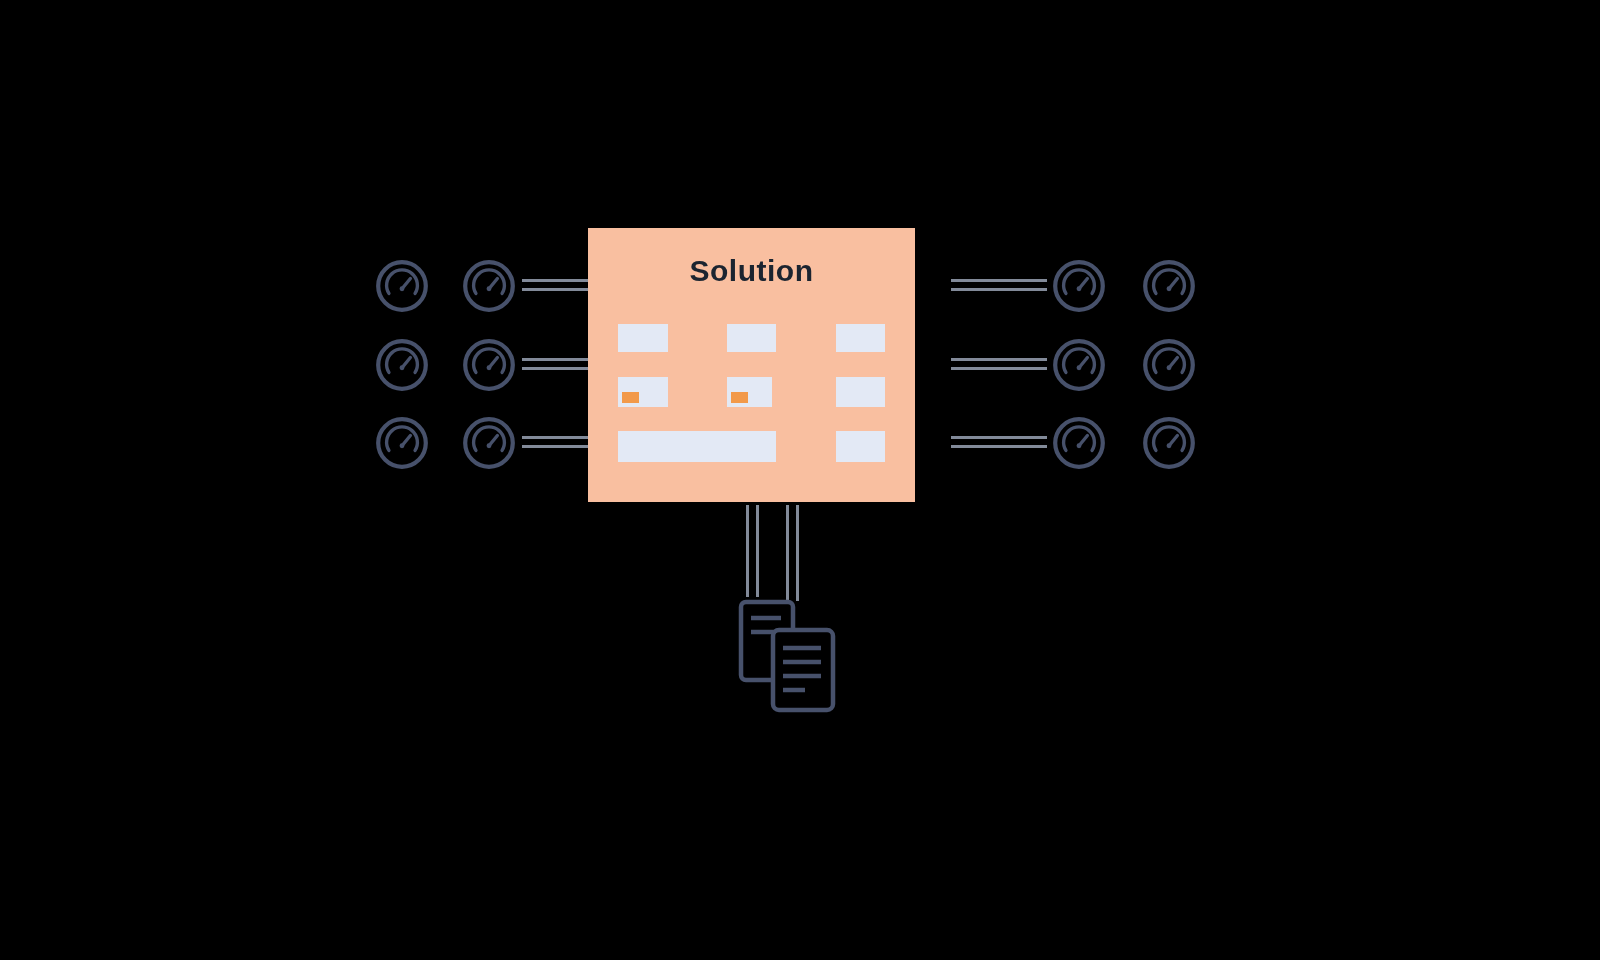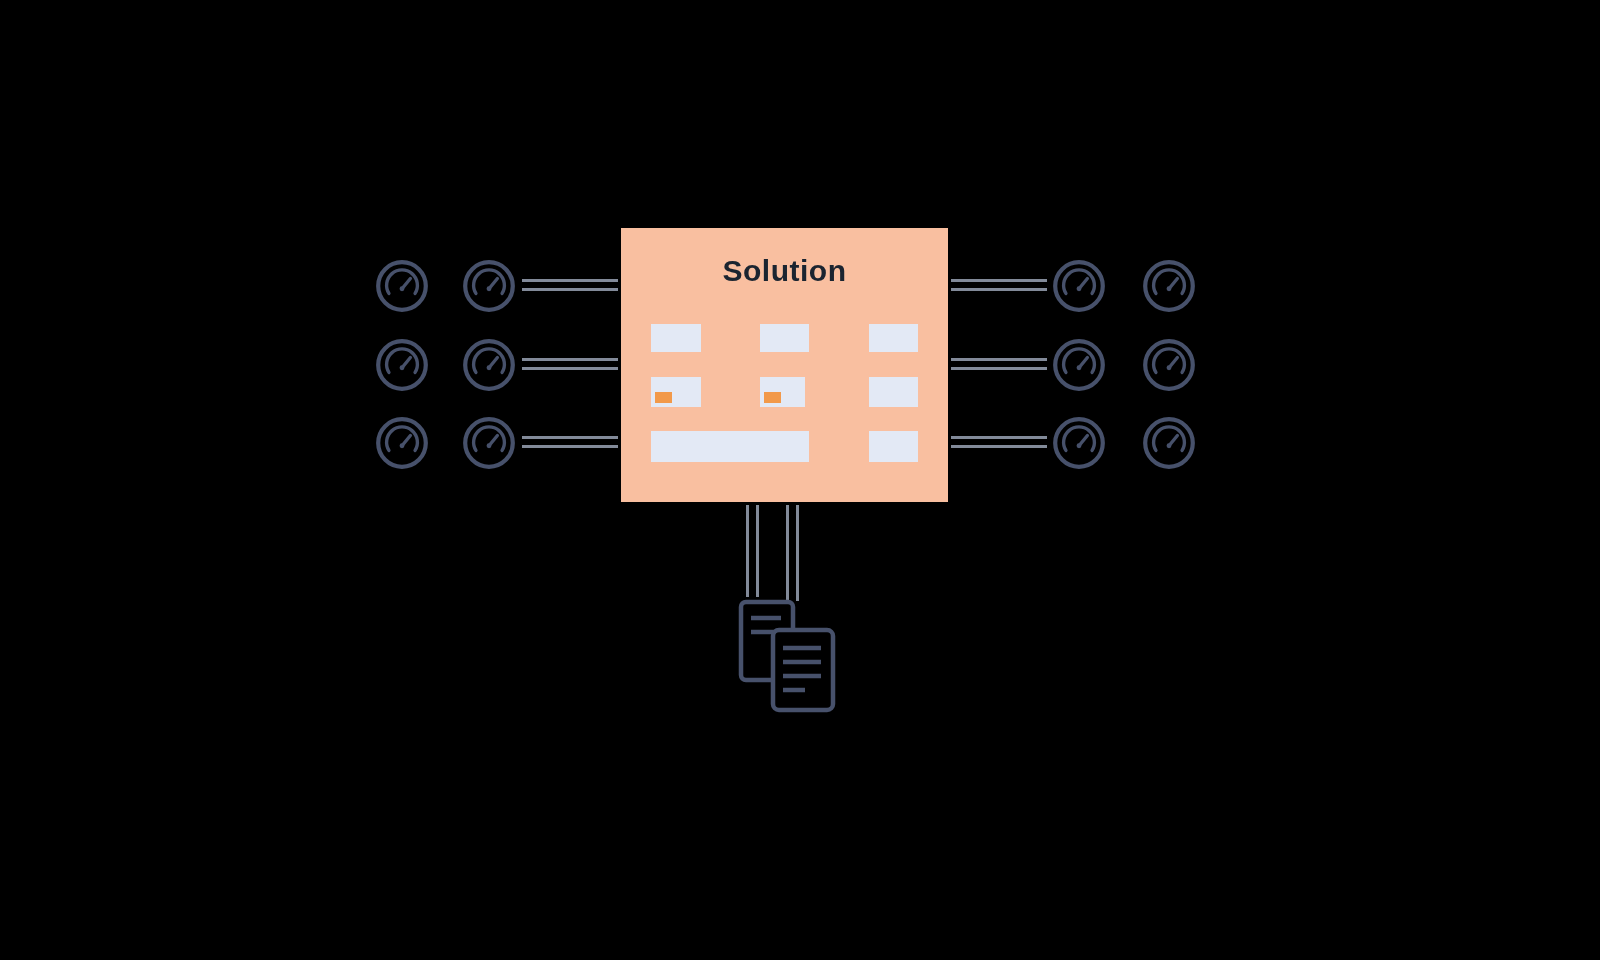--- a/index.html
+++ b/index.html
@@ -21,21 +21,21 @@
   .canvas{
     position:relative;
     width:1600px;
     height:960px;
     background:var(--background);
   }
 
   
   .solution-box{
     position:absolute;
-    left:621px; top:228px;
+    left:588px; top:228px;
     width:327px; height:274px;
     background:var(--solution-box);
   }
   .solution-title{
     position:absolute;
     top:26px; left:0; right:0;
     text-align:center;
     font-size:30px;
     font-weight:700;
     letter-spacing:0.5px;

